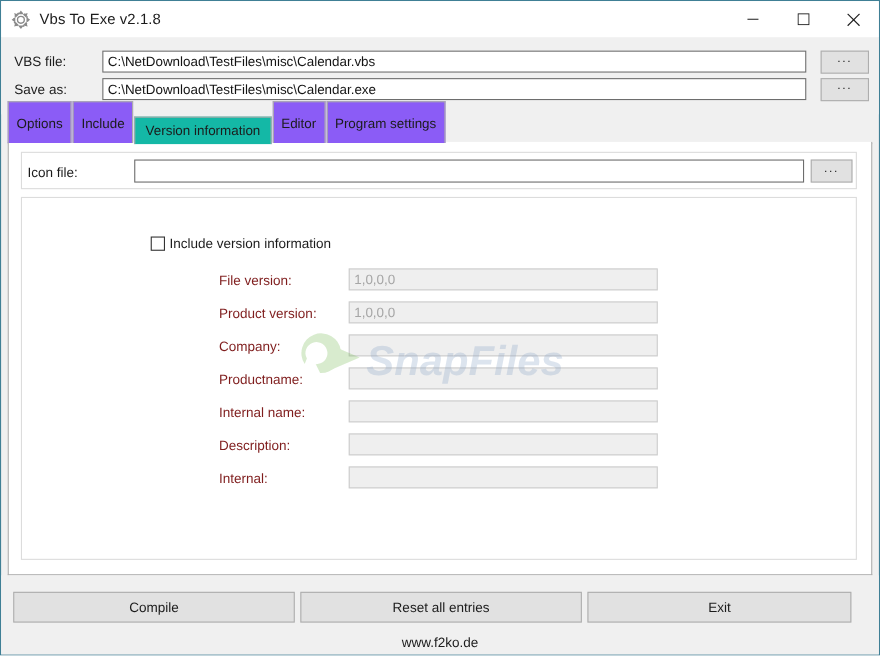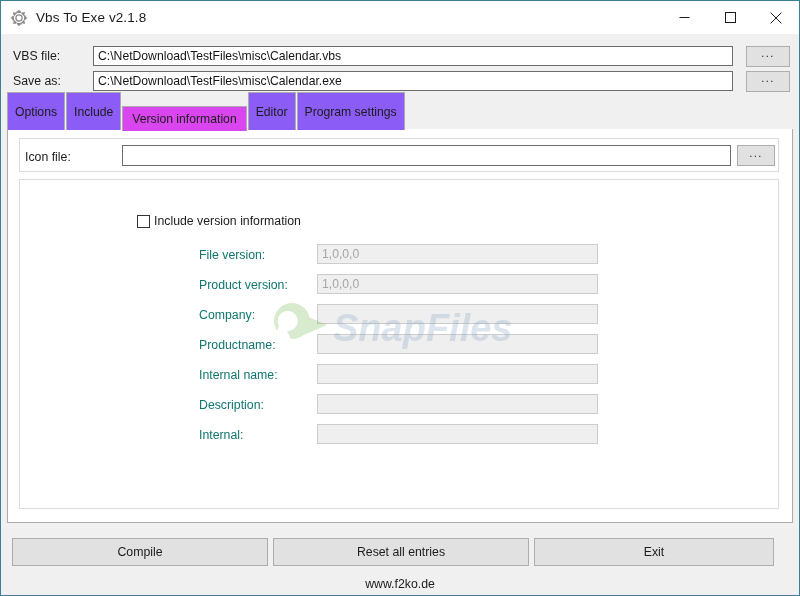--- a/index.html
+++ b/index.html
@@ -139,21 +139,21 @@
     font-size: 12.2px;
     color: #1b1b1b;
     display: flex;
     align-items: center;
     white-space: nowrap;
     position: relative;
     z-index: 1;
   }
   .tab.active {
     height: 25px;
-    background: #d946ef;
+    background: #14b8a6;
     border-color: #acacac;
     margin-bottom: -1px;
     z-index: 3;
     padding: 12px 9px;
   }
 
   
   .tabpanel {
     position: absolute;
     left: 6px; top: 128px;
@@ -230,21 +230,21 @@
     color: #1c1c1c;
     margin-left: 4px;
     white-space: nowrap;
   }
 
   
   .vfield { position: absolute; }
   .vlabel {
     position: absolute;
     font-size: 12.3px;
-    color: #0f766e;
+    color: #7f1d1d;
     white-space: nowrap;
     text-align: left;
   }
   .vinput {
     position: absolute;
     left: 316px;
     width: 281px;
     height: 20px;
     box-sizing: border-box;
     border: 1px solid #cccccc;

